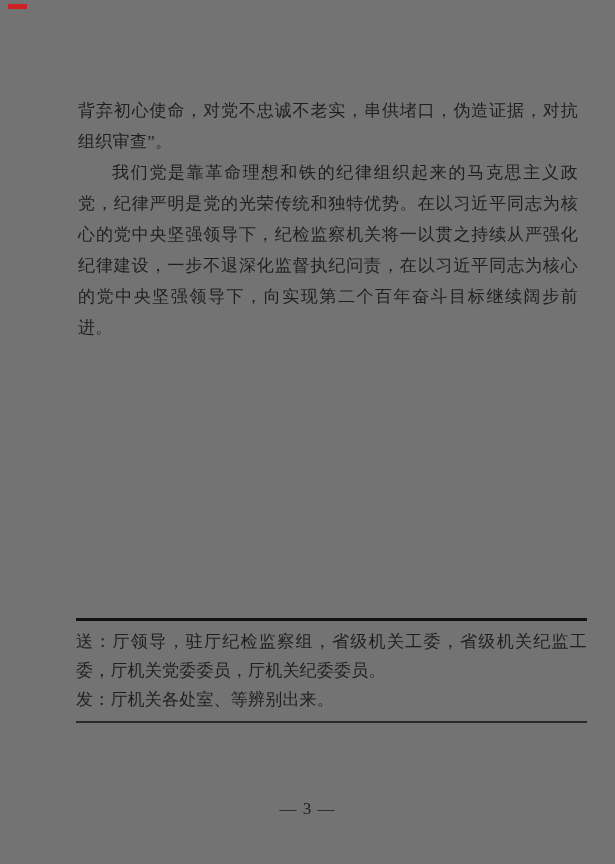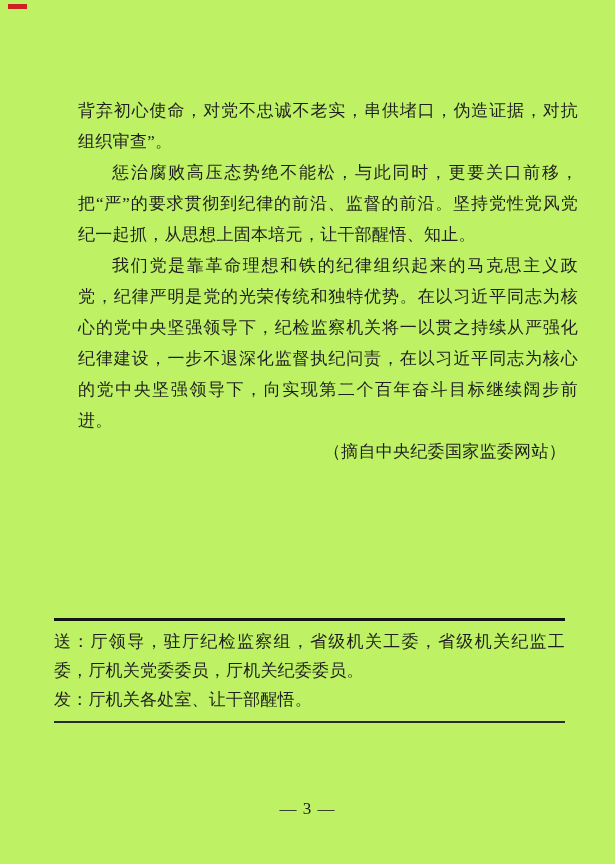--- a/index.html
+++ b/index.html
@@ -1,20 +1,20 @@
 <!DOCTYPE html>
 <html><head>
 <meta charset="utf-8">
 <style>
   html,body { margin:0; padding:0; background:#888; }
   .page {
     position:relative;
     width:615px; height:864px;
     margin:0 auto;
-    background:#bef264;
+    background:#737373;
     font-family:"Liberation Serif","DejaVu Serif",serif;
     color:#1f1f1f;
     overflow:hidden;
   }
   .red-mark {
     position:absolute; left:8px; top:4px;
     width:19px; height:5px;
     background:#cf2024;
   }
   .body-text {
@@ -27,21 +27,21 @@
     text-justify:inter-ideograph;
   }
   .body-text p { margin:0; }
   .body-text p.indent { text-indent:2em; }
   .attribution {
     text-align:right;
     padding-right:12px;
   }
   .footer-block {
     position:absolute;
-    left:54px; top:618px; width:511px;
+    left:76px; top:618px; width:511px;
   }
   .sep-top { border:0; border-top:3px solid #131313; margin:0; }
   .sep-bottom { border:0; border-top:2px solid #2a2a2a; margin:0; }
   .distribution {
     font-size:17px;
     letter-spacing:0.2px;
     line-height:29px;
     padding:6px 0 7px 0;
     text-align:justify;
     text-justify:inter-ideograph;
@@ -58,29 +58,27 @@
 </style>
 </head>
 <body>
 
 <div class="page">
 
   <div class="red-mark" style="background: rgb(207, 32, 36);"></div>
 
   <div class="body-text">
     <p>背弃初心使命，对党不忠诚不老实，串供堵口，伪造证据，对抗组织审查”。</p>
-    <p class="indent">惩治腐败高压态势绝不能松，与此同时，更要关口前移，把“严”的要求贯彻到纪律的前沿、监督的前沿。坚持党性党风党纪一起抓，从思想上固本培元，让干部醒悟、知止。</p>
     <p class="indent">我们党是靠革命理想和铁的纪律组织起来的马克思主义政党，纪律严明是党的光荣传统和独特优势。在以习近平同志为核心的党中央坚强领导下，纪检监察机关将一以贯之持续从严强化纪律建设，一步不退深化监督执纪问责，在以习近平同志为核心的党中央坚强领导下，向实现第二个百年奋斗目标继续阔步前进。</p>
-    <p class="attribution">（摘自中央纪委国家监委网站）</p>
   </div>
 
   <div class="footer-block">
     <hr class="sep-top">
     <div class="distribution">
       <p>送：厅领导，驻厅纪检监察组，省级机关工委，省级机关纪监工委，厅机关党委委员，厅机关纪委委员。</p>
-      <p>发：厅机关各处室、让干部醒悟。</p>
+      <p>发：厅机关各处室、等辨别出来。</p>
     </div>
     <hr class="sep-bottom">
   </div>
 
   <div class="page-number">— 3 —</div>
 
 </div>
 
 </body></html>

